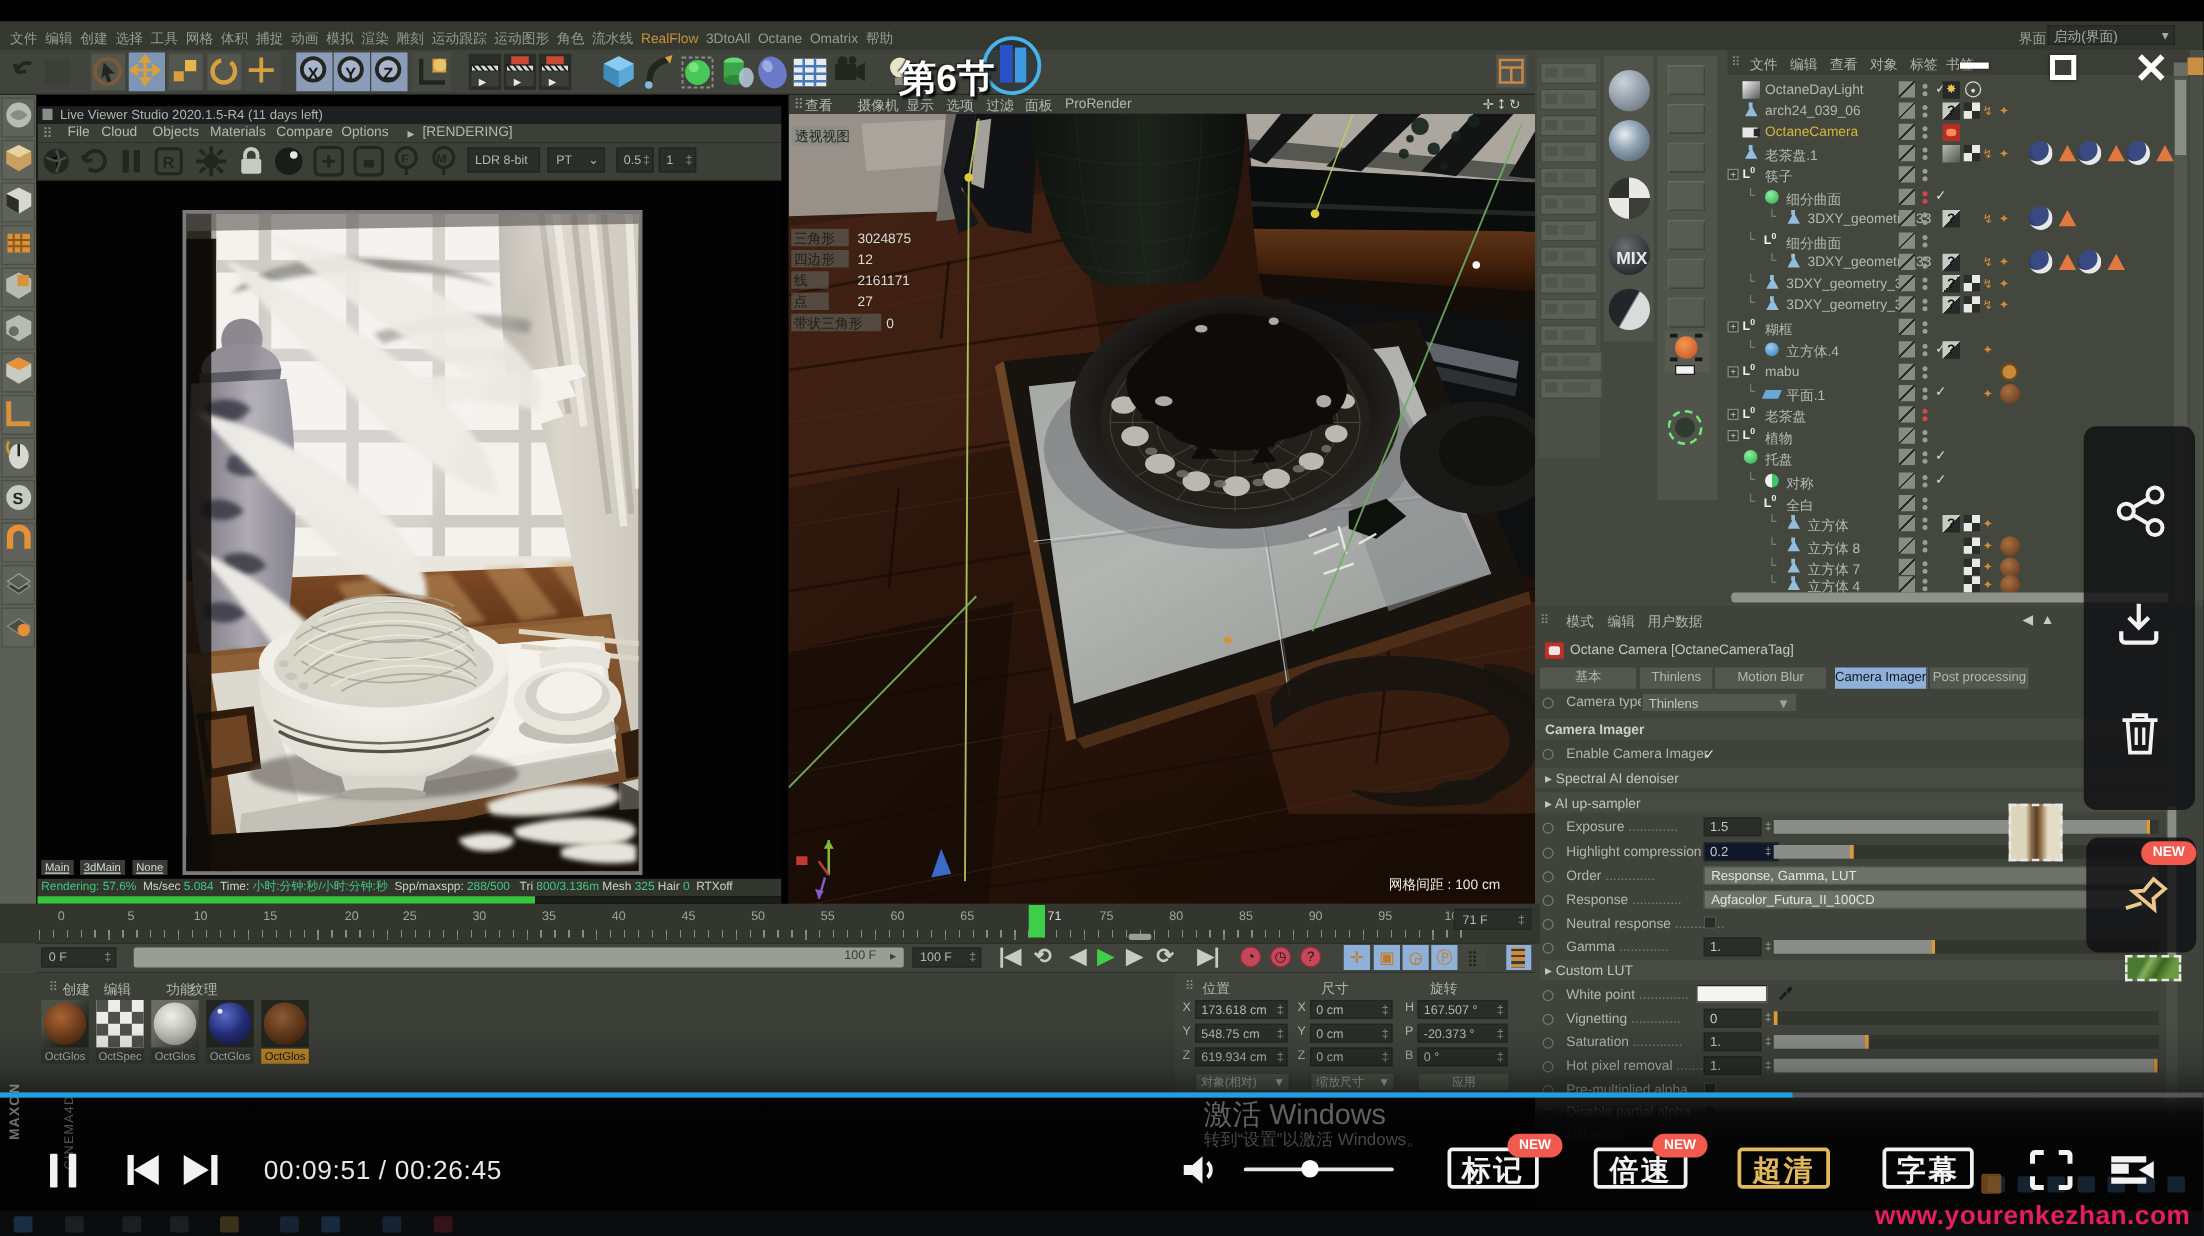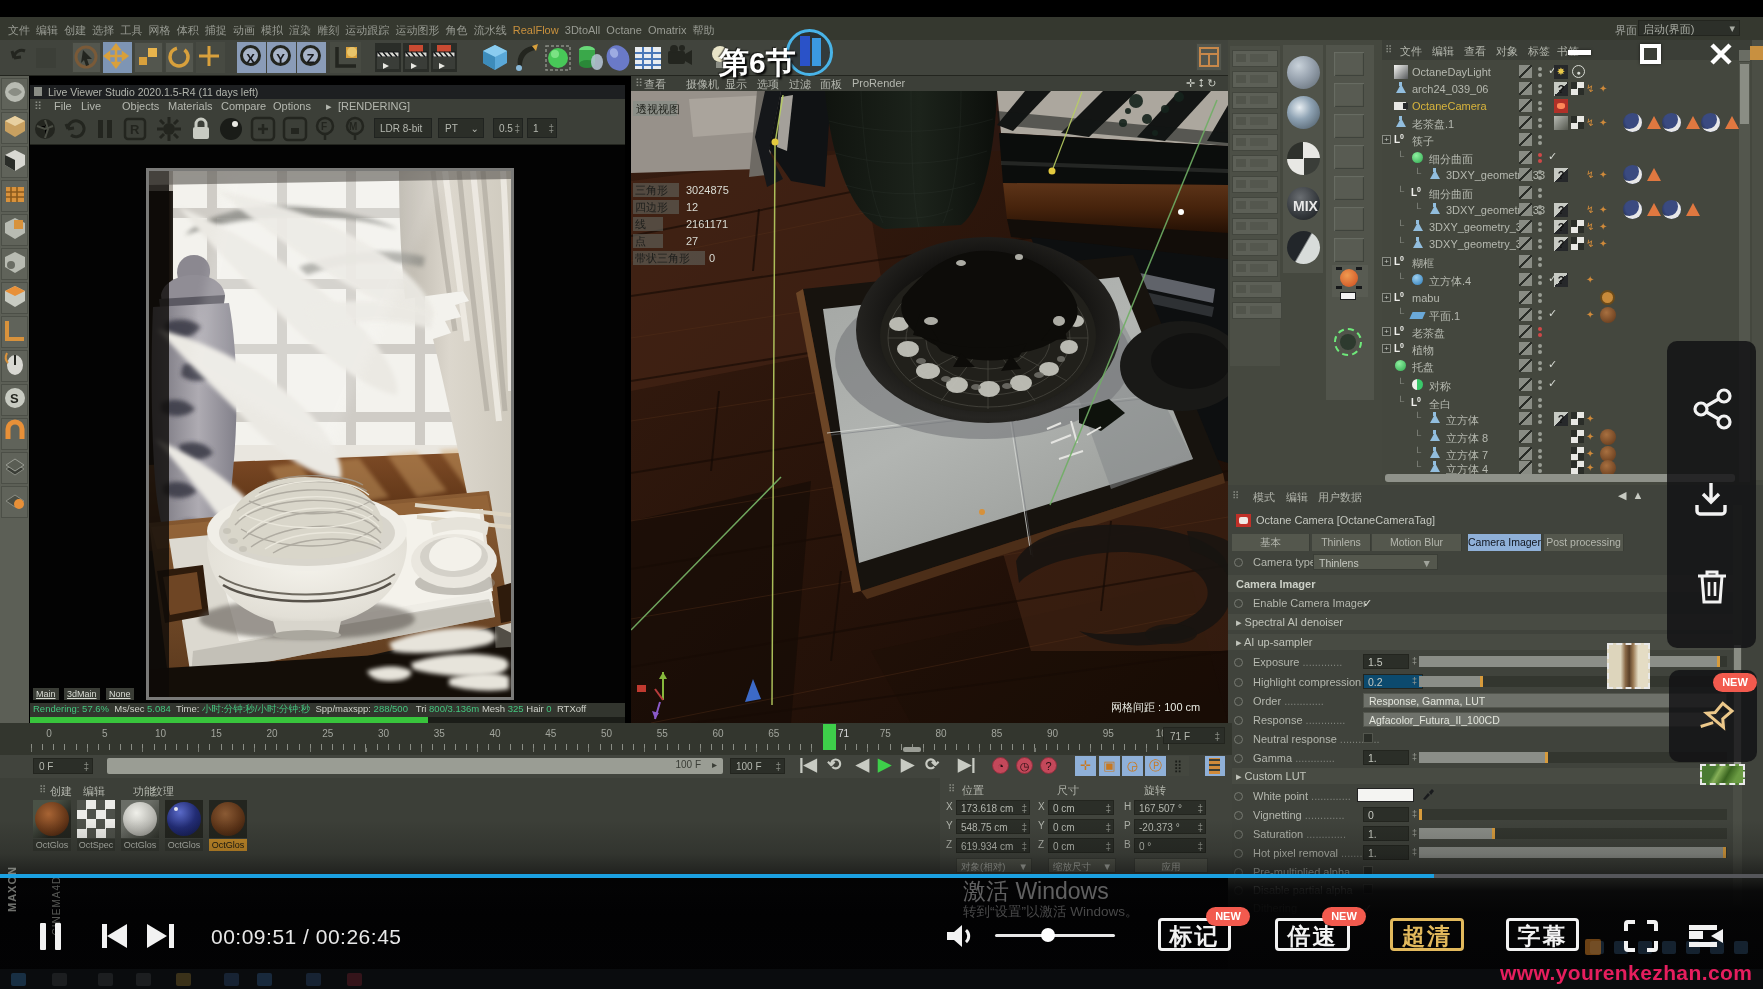--- a/index.html
+++ b/index.html
@@ -176,21 +176,21 @@
     </div>
 
 <div class="abs" id="lv" style="left:30px;top:85px;width:595px;height:638px;background:#050505;">
   <div class="abs" style="left:0;top:0;width:595px;height:14px;background:#1d1f21;">
     <span class="abs" style="left:4px;top:2px;width:8px;height:9px;background:#8a8d86;"></span>
     <span class="abs" style="left:18px;top:1px;font-size:10.5px;color:#b2b5ad;">Live Viewer Studio 2020.1.5-R4 (11 days left)</span>
   </div>
   <div class="abs" style="left:0;top:14px;width:595px;height:15px;background:#3c3f38;font-size:11px;color:#b4b7af;">
     <span class="abs" style="left:4px;top:1px;color:#8b8e86;">⠿</span>
     <span class="abs" style="left:24px;top:1px;">File</span>
-        <span class="abs" style="left:51px;top:1px;">Live</span>
+        <span class="abs" style="left:51px;top:1px;">Cloud</span>
     <span class="abs" style="left:92px;top:1px;">Objects</span>
         <span class="abs" style="left:138px;top:1px;">Materials</span>
     <span class="abs" style="left:191px;top:1px;">Compare</span>
         <span class="abs" style="left:243px;top:1px;">Options</span>
     <span class="abs" style="left:296px;top:1px;">▸</span>
         <span class="abs" style="left:308px;top:1px;">[RENDERING]</span>
   </div>
   <div class="abs" id="lvtools" style="left:0;top:29px;width:595px;height:31px;background:#3c3f38;border-bottom:1px solid #23251f;overflow:hidden;">
         <div class="abs" style="left:3px;top:2px;width:28px;height:27px;"><svg width="24" height="26">
             <circle cx="12" cy="13" r="10" fill="#23251f"></circle>
@@ -1009,21 +1009,21 @@
       <div class="abs" style="left:8px;top:596px;font-size:11px;color:#c2c5bc">▸ AI up-sampler</div>
       <div class="abs" style="left:6px;top:618px;width:9px;height:9px;border:1px solid #777a72;border-radius:50%"></div>
       <div class="abs" style="left:25px;top:616px;font-size:11px;color:#b4b7ae">Exposure<span style="color:#7e817a"> .............</span></div>
       <div class="abs" style="left:135px;top:614px;width:46px;height:15px;background:#2b2e28;border:1px solid #23251f;color:#c5c8c0;font-size:10.5px;padding-left:4px;line-height:15px">1.5</div>
       <div class="abs" style="left:184px;top:616px;color:#9a9d95;font-size:9px">‡</div>
       <div class="abs" style="left:191px;top:616px;width:308px;height:11px;background:#33362f"></div>
       <div class="abs" style="left:191px;top:616px;width:298px;height:11px;background:#8b8e88"></div>
       <div class="abs" style="left:489px;top:616px;width:3px;height:11px;background:#d79b3c"></div>
       <div class="abs" style="left:6px;top:638px;width:9px;height:9px;border:1px solid #777a72;border-radius:50%"></div>
       <div class="abs" style="left:25px;top:636px;font-size:11px;color:#b4b7ae">Highlight compression<span style="color:#7e817a"> .............</span></div>
-      <div class="abs" style="left:135px;top:634px;width:60px;height:15px;background:#0c4a6e;border:1px solid #23251f;color:#c5c8c0;font-size:10.5px;padding-left:4px;line-height:15px">0.2</div>
+      <div class="abs" style="left:135px;top:634px;width:60px;height:15px;background:#0f172a;border:1px solid #23251f;color:#c5c8c0;font-size:10.5px;padding-left:4px;line-height:15px">0.2</div>
       <div class="abs" style="left:184px;top:636px;color:#9a9d95;font-size:9px">‡</div>
       <div class="abs" style="left:191px;top:636px;width:308px;height:11px;background:#33362f"></div>
       <div class="abs" style="left:191px;top:636px;width:61px;height:11px;background:#8b8e88"></div>
       <div class="abs" style="left:252px;top:636px;width:3px;height:11px;background:#d79b3c"></div>
       <div class="abs" style="left:6px;top:657px;width:9px;height:9px;border:1px solid #777a72;border-radius:50%"></div>
       <div class="abs" style="left:25px;top:655px;font-size:11px;color:#b4b7ae">Order<span style="color:#7e817a"> .............</span></div>
       <div class="abs" style="left:135px;top:653px;width:364px;height:15px;background:#6e716a;border:1px solid #53564e;color:#e2e5dc;font-size:10.5px;padding-left:5px;line-height:15px">Response, Gamma, LUT</div>
       <div class="abs" style="left:6px;top:676px;width:9px;height:9px;border:1px solid #777a72;border-radius:50%"></div>
       <div class="abs" style="left:25px;top:674px;font-size:11px;color:#b4b7ae">Response<span style="color:#7e817a"> .............</span></div>
       <div class="abs" style="left:135px;top:672px;width:364px;height:15px;background:#6e716a;border:1px solid #53564e;color:#e2e5dc;font-size:10.5px;padding-left:5px;line-height:15px">Agfacolor_Futura_II_100CD</div>
@@ -1076,21 +1076,21 @@
       <div class="abs" style="left:135px;top:862px;color:#e0e3da;font-size:11px">✓</div>
       <div class="abs" style="left:505px;top:465px;width:9px;height:400px;background:#4a4d45"></div>
       <div class="abs" style="left:506px;top:605px;width:7px;height:120px;background:#8a8d84"></div>
     </div>
 
 <div class="abs" id="ruler" style="left:0;top:723px;width:1232px;height:32px;background:#33362e;overflow:hidden;">
       <div class="abs" style="left:34.0px;top:5px;width:30px;height:12px;font-size:10px;color:#a2a59d;text-align:center">0</div>
       <div class="abs" style="left:89.75px;top:5px;width:30px;height:12px;font-size:10px;color:#a2a59d;text-align:center">5</div>
       <div class="abs" style="left:145.5px;top:5px;width:30px;height:12px;font-size:10px;color:#a2a59d;text-align:center">10</div>
       <div class="abs" style="left:201.25px;top:5px;width:30px;height:12px;font-size:10px;color:#a2a59d;text-align:center">15</div>
-      <div class="abs" style="left:257.0px;top:5px;width:30px;height:12px;font-size:10px;color:#a2a59d;text-align:center">20</div>
+      <div class="abs" style="left:257.0px;top:5px;width:30px;height:12px;font-size:10px;color:#a2a59d;text-align:right">20</div>
       <div class="abs" style="left:312.75px;top:5px;width:30px;height:12px;font-size:10px;color:#a2a59d;text-align:center">25</div>
       <div class="abs" style="left:368.5px;top:5px;width:30px;height:12px;font-size:10px;color:#a2a59d;text-align:center">30</div>
       <div class="abs" style="left:424.25px;top:5px;width:30px;height:12px;font-size:10px;color:#a2a59d;text-align:center">35</div>
       <div class="abs" style="left:480.0px;top:5px;width:30px;height:12px;font-size:10px;color:#a2a59d;text-align:center">40</div>
       <div class="abs" style="left:535.75px;top:5px;width:30px;height:12px;font-size:10px;color:#a2a59d;text-align:center">45</div>
       <div class="abs" style="left:591.5px;top:5px;width:30px;height:12px;font-size:10px;color:#a2a59d;text-align:center">50</div>
       <div class="abs" style="left:647.25px;top:5px;width:30px;height:12px;font-size:10px;color:#a2a59d;text-align:center">55</div>
       <div class="abs" style="left:703.0px;top:5px;width:30px;height:12px;font-size:10px;color:#a2a59d;text-align:center">60</div>
       <div class="abs" style="left:758.75px;top:5px;width:30px;height:12px;font-size:10px;color:#a2a59d;text-align:center">65</div>
       <div class="abs" style="left:814.5px;top:5px;width:30px;height:12px;font-size:10px;color:#a2a59d;text-align:center">70</div>

